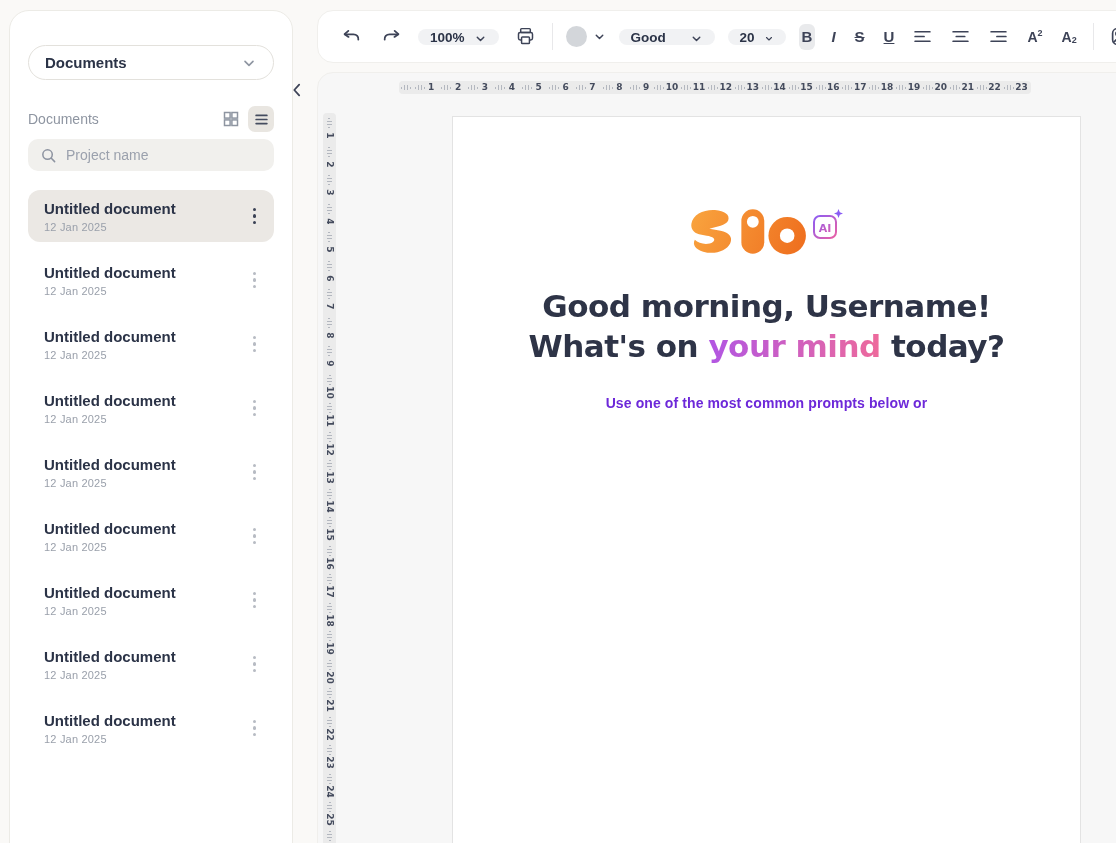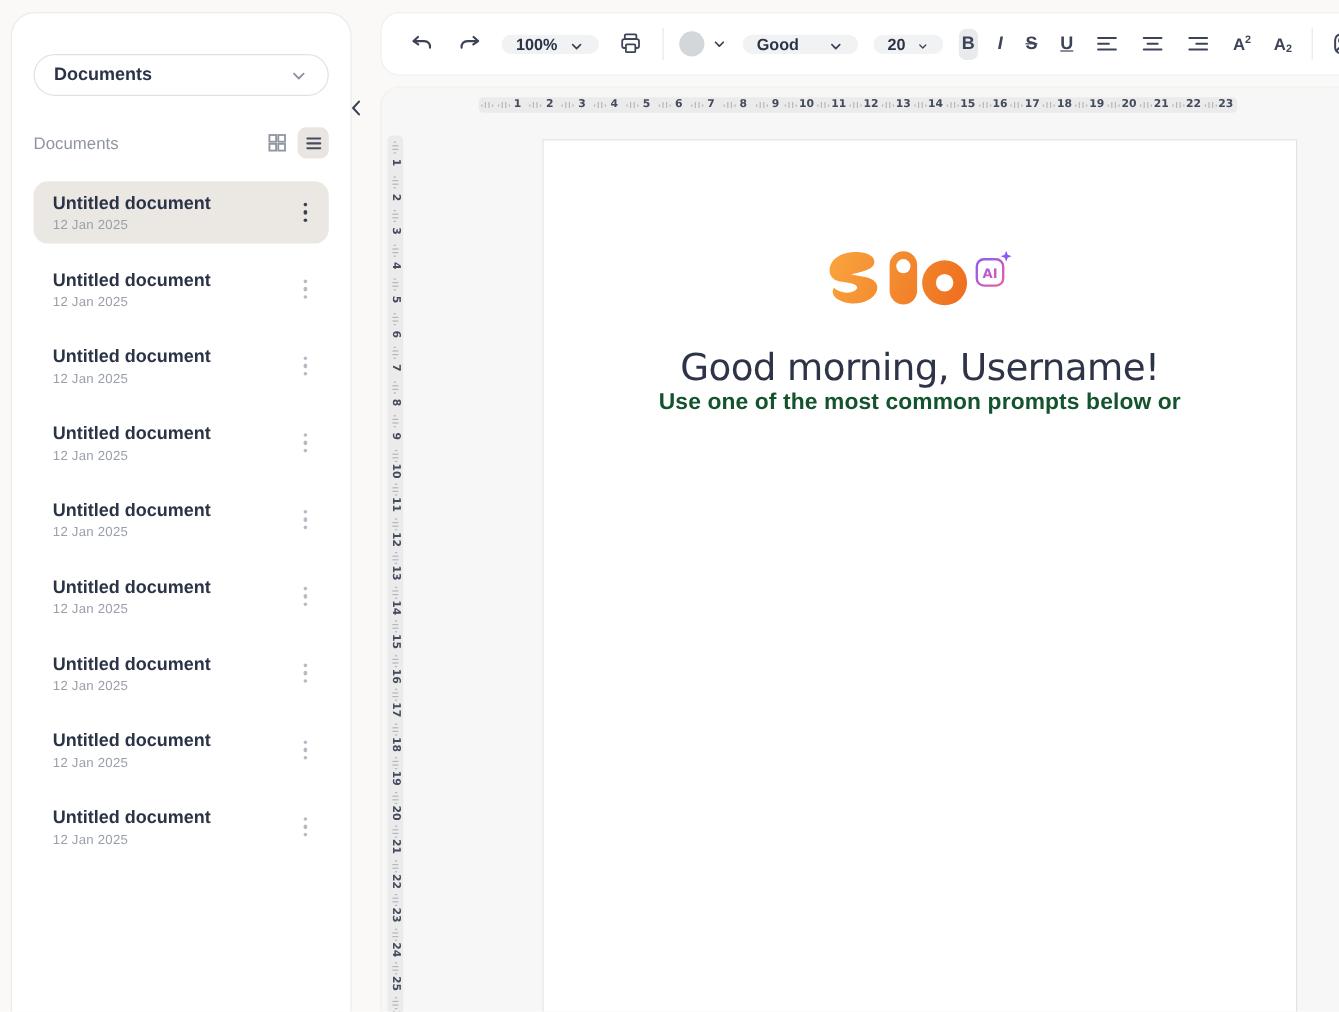--- a/index.html
+++ b/index.html
@@ -118,30 +118,30 @@
   .v-cell .num { transform:rotate(90deg); }
 
   .page {
     position:absolute; left:134px; top:43px; width:629px; height:760px;
     background:#fff; border:1px solid #e3e3e3; text-align:center;
   }
   .logo-wrap { margin-top:90px; display:inline-flex; align-items:center; position:relative; }
   .ai-badge { margin-left:2px; margin-top:-14px; }
   .greeting {
     margin-top:26px; font-family:"DejaVu Sans",sans-serif;
-    font-size:31px; font-weight:400; color:#2e3447;
+    font-size:31px; font-weight:700; color:#2e3447;
     line-height:40px; letter-spacing:-.5px;
   }
   .hl {
     background:linear-gradient(90deg,#b156e3,#ee6a9b);
     -webkit-background-clip:text; background-clip:text;
     color:transparent;
   }
   .subtitle {
-    margin-top:0; font-size:19px; line-height:17px; color:#14532d;
+    margin-top:29px; font-size:14px; line-height:17px; color:#6d28d9;
     font-weight:700; font-family:"Liberation Sans",sans-serif; letter-spacing:.1px;
   }
 </style>
 </head>
 <body>
 
 <div class="sidebar">
 
   <div class="ws-select">
     <span class="lbl">Documents</span>
@@ -163,20 +163,29 @@
           <rect x="9.9" y="9.9" width="5.6" height="5.6"></rect>
         </svg>
     </span>
     <span class="view-btn active">
       <svg width="15" height="15" viewBox="0 0 14 14" fill="none" stroke="currentColor" stroke-width="1.6" stroke-linecap="round">
           <path d="M2 3.2 H12 M2 7 H12 M2 10.8 H12"></path>
         </svg>
     </span>
   </div>
 
+  <div class="search-box">
+    <span>
+      <svg width="17" height="17" viewBox="0 0 18 18" fill="none" stroke="#8d93a0" stroke-width="1.6" stroke-linecap="round">
+          <circle cx="8" cy="8" r="5"></circle>
+          <path d="M12 12 L15.5 15.5"></path>
+        </svg>
+    </span>
+    <input type="text" placeholder="Project name" style="">
+  </div>
 
   <div class="doc-list">
 
       <div class="doc-item selected">
         <div class="doc-meta">
           <div class="doc-title">Untitled document</div>
           <div class="doc-date">12 Jan 2025</div>
         </div>
         <div class="kebab">
           <i></i>
@@ -912,20 +921,21 @@
           </linearGradient>
         </defs>
         <rect x="4" y="7" width="22" height="22" rx="6" fill="none" stroke="url(#ag)" stroke-width="2"></rect>
         <text x="15" y="22.5" text-anchor="middle" font-family="DejaVu Sans, sans-serif" font-size="11" font-weight="bold" fill="url(#ag)">AI</text>
         <path fill="#8a5cf5" d="M28.5 0 L29.8 3.2 L33 4.5 L29.8 5.8 L28.5 9 L27.2 5.8 L24 4.5 L27.2 3.2 Z"></path>
       </svg>
     </div>
 
     <div class="greeting">
       <div>Good morning, Username!</div>
+      <div><span>What's on </span><span class="hl">your mind</span><span> today?</span></div>
     </div>
 
     <div class="subtitle">
       <div>Use one of the most common prompts below or</div>
     </div>
 
   </div>
 </div>
 
 </body></html>

